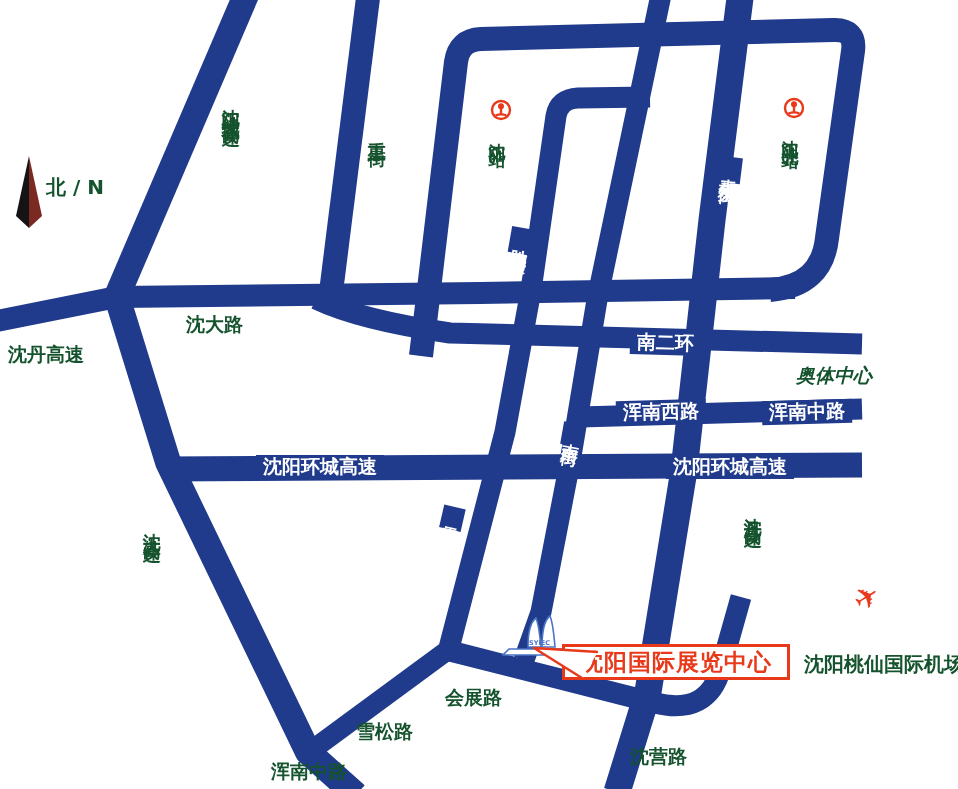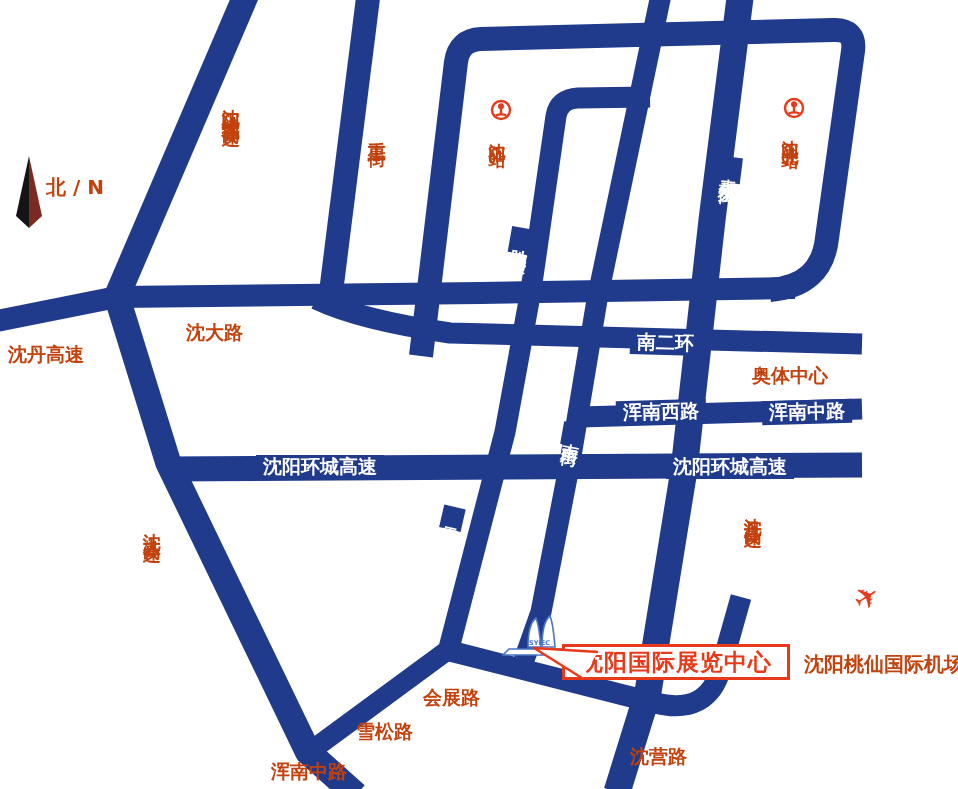--- a/index.html
+++ b/index.html
@@ -1,19 +1,19 @@
 <!DOCTYPE html>
 <html><head>
 <meta charset="utf-8">
 <style>
   html,body{margin:0;padding:0;background:#ffffff;}
   #stage{position:relative;width:958px;height:789px;background:#ffffff;overflow:hidden;
          font-family:"DejaVu Sans","Liberation Sans",sans-serif;}
   #roads{position:absolute;left:0;top:0;z-index:0;}
-  .lbl{position:absolute;color:#c2410c;font-weight:600;font-size:19px;
+  .lbl{position:absolute;color:#14532d;font-weight:600;font-size:19px;
        white-space:nowrap;line-height:1.15;z-index:3;}
   .vt{writing-mode:vertical-rl;text-orientation:upright;letter-spacing:4px;}
   .onroad{color:#ffffff;background:#203a8c;}
   .onroad.hz{padding:1px 7px;}
   .onroad.vt{padding:7px 1px;letter-spacing:3px;}
   .small{font-size:17px;}
   .compass-text{font-size:20px;font-weight:700;}
   .callout{position:absolute;left:562px;top:644px;width:222px;height:30px;
            background:#ffffff;border:3px solid #e8391a;z-index:4;
            display:flex;align-items:center;justify-content:center;
@@ -70,23 +70,23 @@
   <svg class="bld" width="74" height="46" viewBox="0 0 74 46">
     <path d="M7,37 L66,37 L58,43 L1,43 Z" fill="#ffffff" stroke="#4a74c4" stroke-width="1.6"></path>
     <path d="M26,35 C26,17 30,9 34,6 C37,13 38,25 39,35 Z" fill="#ffffff" stroke="#4a74c4" stroke-width="1.6"></path>
     <path d="M40,35 C40,15 44,7 48,4 C51,11 52,23 53,35 Z" fill="#ffffff" stroke="#4a74c4" stroke-width="1.6"></path>
     <text x="27" y="33" font-size="6.5" fill="#4a74c4" font-weight="bold">SYIEC</text>
   </svg>
 
   <div class="plane">✈</div>
 
   <div class="lbl" style="left:8px;top:344px;">沈丹高速</div>
-  <div class="lbl" style="left:186px;top:322px;">沈大路</div>
-  <div class="lbl" style="left:752px;top:365px;">奥体中心</div>
-  <div class="lbl" style="left:423px;top:687px;">会展路</div>
+  <div class="lbl" style="left:186px;top:314px;">沈大路</div>
+  <div class="lbl" style="left:796px;top:365px;font-style:italic;">奥体中心</div>
+  <div class="lbl" style="left:445px;top:687px;">会展路</div>
   <div class="lbl" style="left:356px;top:721px;">雪松路</div>
   <div class="lbl" style="left:271px;top:761px;">浑南中路</div>
   <div class="lbl" style="left:630px;top:746px;font-family:Liberation Serif, serif;">沈营路</div>
   <div class="lbl" style="left:804px;top:653px;font-size:20px;">沈阳桃仙国际机场</div>
 
   <div class="lbl vt" style="left:220px;top:94px;font-size:18px;">沈阳绕城高速</div>
   <div class="lbl vt" style="left:366px;top:127px;font-size:18px;">重工街</div>
   <div class="lbl vt small" style="left:487px;top:129px;">沈阳站</div>
   <div class="lbl vt small" style="left:780px;top:126px;">沈阳北站</div>
   <div class="lbl vt" style="left:141px;top:518px;font-size:18px;">沈大高速</div>

